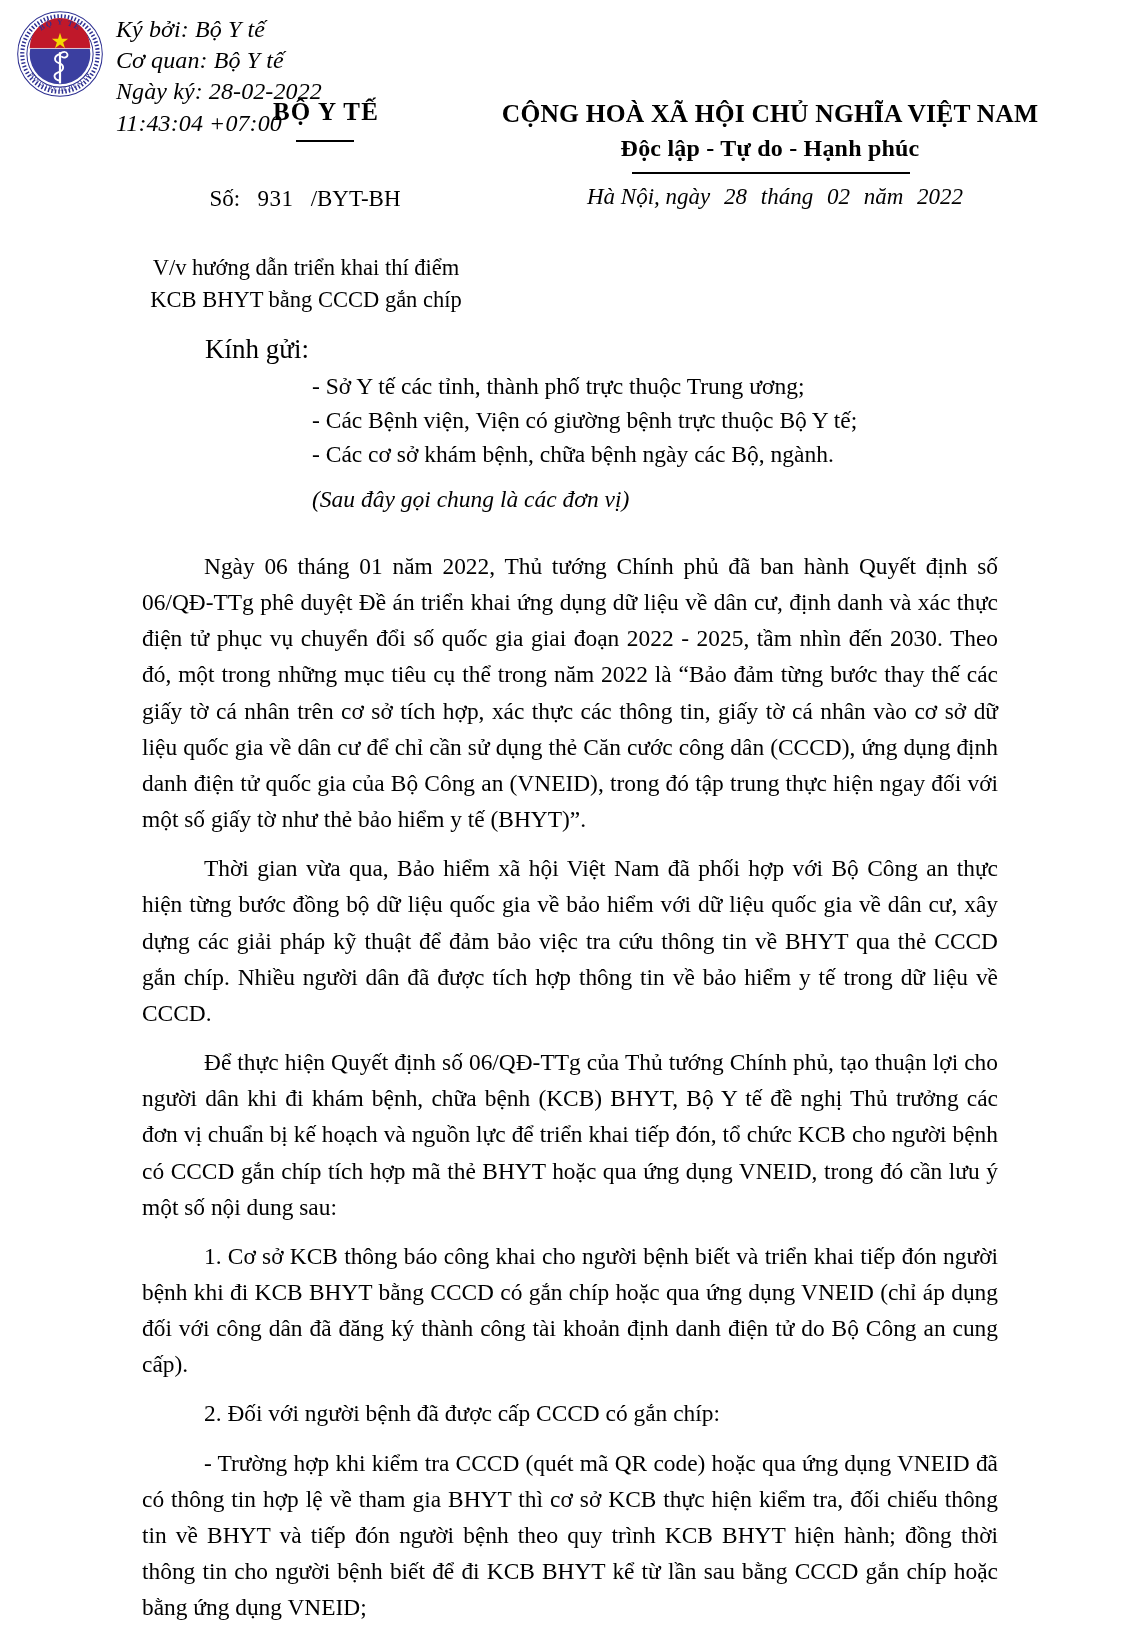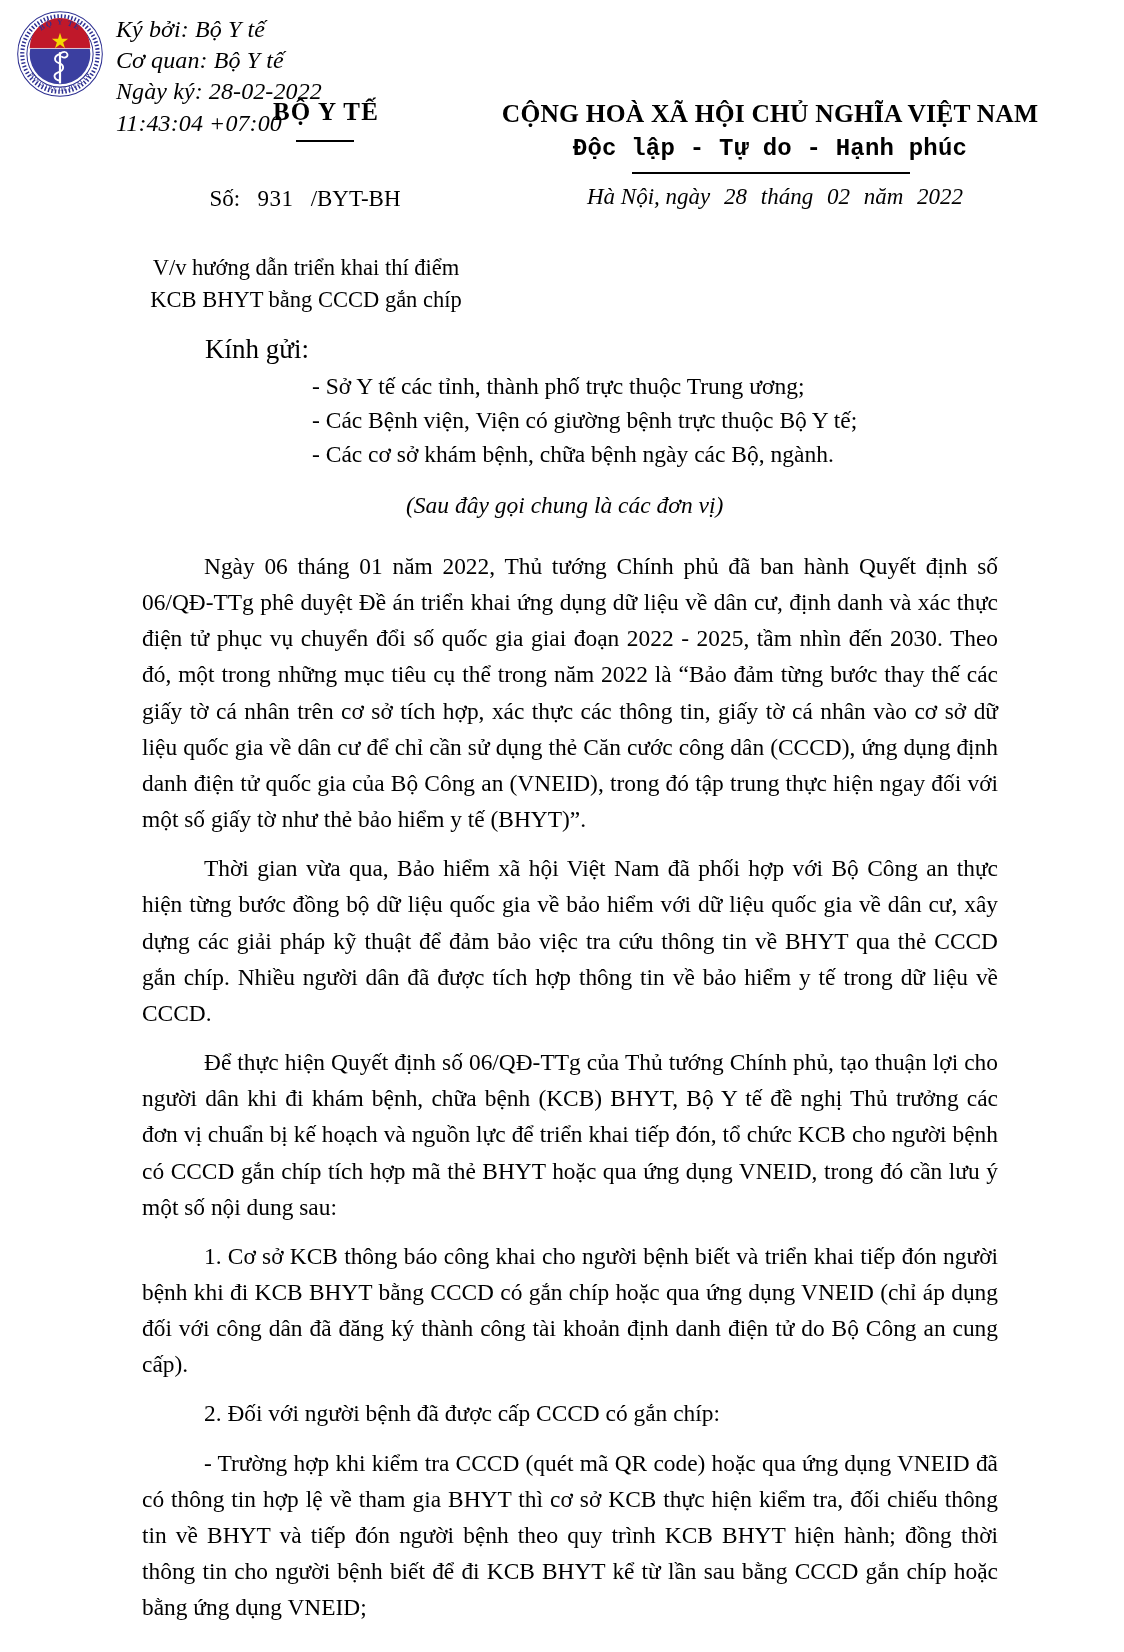--- a/index.html
+++ b/index.html
@@ -70,21 +70,20 @@
     font-size: 25.5px;
     font-weight: bold;
     letter-spacing: 0.2px;
     white-space: nowrap;
   }
   .national .line2 {
     font-size: 24px;
     font-weight: bold;
     margin-top: 6px;
     letter-spacing: 0.2px;
-    font-family: Liberation Mono, monospace;
   }
   .national-rule {
     position: absolute;
     top: 172px;
     left: 632px;
     width: 278px;
     border-top: 2px solid #000;
   }
 
   
@@ -130,22 +129,22 @@
   }
   .recipients {
     position: absolute;
     top: 370px;
     left: 312px;
     font-size: 23.5px;
     line-height: 1.44;
   }
   .recipients .note {
     font-style: italic;
-    text-align: center;
-    margin-top: 18px;
+    text-align: left;
+    margin-top: 12px;
     padding-right: 40px;
   }
 
   
   .body {
     position: absolute;
     top: 548px;
     left: 142px;
     width: 856px;
     font-size: 23.4px;

